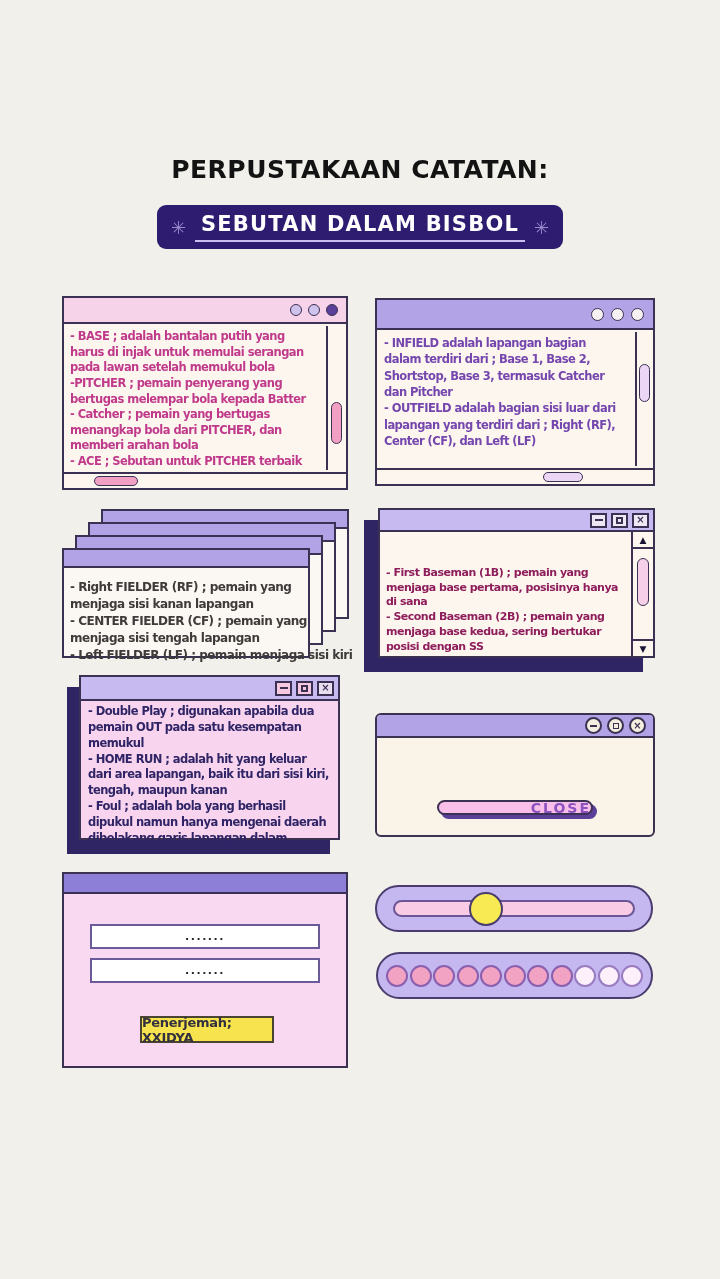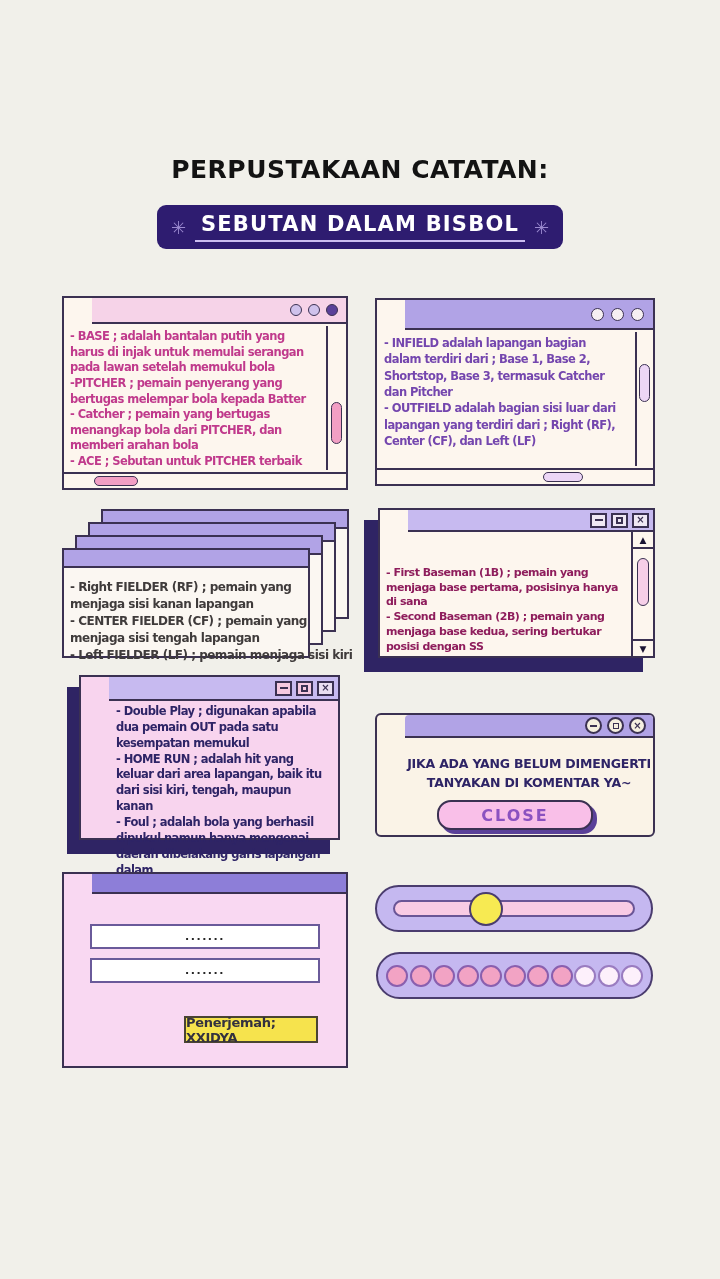--- a/index.html
+++ b/index.html
@@ -11,21 +11,21 @@
   .page-title { position:absolute; top:155px; left:0; width:720px; text-align:center;
     font-size:25px; letter-spacing:0.5px; color:#131313; }
   .banner { position:absolute; left:157px; top:205px; width:406px; height:44px;
     background:var(--banner_bg); border-radius:9px; display:flex; align-items:center; justify-content:center; }
   .banner-label { color:#ffffff; font-size:21px; letter-spacing:1.2px;
     border-bottom:2px solid #cbbdf0; padding:0 6px 4px 6px; }
   .sparkle { position:absolute; top:12px; font-size:18px; color:var(--banner_sparkle); font-weight:normal; }
   .sparkle.left { left:14px; } .sparkle.right { right:14px; }
 
   
-  .win { position:absolute; border:2px solid var(--ink); background:var(--body_cream);padding-left:28px; }
+  .win { position:absolute; border:2px solid var(--ink); background:var(--body_cream); }
   .win-head { border-bottom:2px solid var(--ink); display:flex; align-items:center; }
   .bullets { white-space:pre-line; }
 
   
   .w1 { left:62px; top:296px; width:286px; height:194px; }
   .w1 .win-head { height:26px; background:var(--header_pink); justify-content:flex-end; gap:6px; padding-right:8px; }
   .dot-ctrl { width:12px; height:12px; border-radius:50%; border:1.5px solid var(--ink); background:#cfc2ec; }
   .dot-ctrl.dark { background:#5a4099; }
   .w2 .dot-ctrl { background:#f6f0f2; width:13px; height:13px; }
   .w1-body { position:absolute; top:28px; left:0; right:22px; bottom:18px; padding:3px 6px;
@@ -88,35 +88,35 @@
   
   .w6 { left:375px; top:713px; width:280px; height:124px; background:var(--body_cream2); border-radius:6px; }
   .w6 .win-head { height:23px; background:var(--header_lavender); justify-content:flex-end; gap:5px;
     padding-right:7px; border-radius:4px 4px 0 0; }
   .circ-btn { width:17px; height:17px; border-radius:50%; border:2px solid var(--ink); background:#f5efe0;
     display:flex; align-items:center; justify-content:center; font-size:10px; line-height:1; color:var(--ink); }
   .circ-btn .bar { width:7px; height:2px; background:var(--ink); }
   .circ-btn .box { width:6px; height:6px; border:1.5px solid var(--ink); }
   .w6-msg { margin-top:17px; text-align:center; font-size:12.5px; letter-spacing:-0.2px;
     line-height:1.5; color:var(--text_navy); white-space:pre-line; }
-  .close-pill { position:absolute; left:60px; top:85px; width:156px; height:30px; border-radius:14px;
+  .close-pill { position:absolute; left:60px; top:85px; width:156px; height:15px; border-radius:14px;
     background:var(--btn_close_bg); border:2px solid var(--ink); box-shadow:4px 4px 0 var(--btn_close_shadow);
-    display:flex; align-items:center; justify-content:center;
-    font-size:16px; letter-spacing:2px; color:var(--btn_close_text); cursor:pointer; }
+    display:flex; align-items:center; justify-content:flex-end;
+    font-size:14px; letter-spacing:2px; color:var(--btn_close_text); cursor:pointer; }
 
   
   .w7 { left:62px; top:872px; width:286px; height:196px; background:var(--body_form); }
   .w7 .win-head { height:20px; background:var(--header_purple); }
   .w7-input { position:absolute; left:26px; width:230px; height:25px; background:#ffffff;
     border:2px solid #6a5a9a; text-align:center; font-size:11px; letter-spacing:1.5px; color:#262626;
     font-family:"DejaVu Sans", sans-serif; font-weight:bold; }
   .w7-input.f1 { top:50px; } .w7-input.f2 { top:84px; }
   .w7-btn { position:absolute; left:76px; top:142px; width:134px; height:27px; background:var(--yellow);
     border:2px solid #4a4433; display:flex; align-items:center; justify-content:center;
-    font-size:13px; letter-spacing:-0.3px; color:#33313f; cursor:pointer;margin-left:44px; }
+    font-size:13px; letter-spacing:-0.3px; color:#33313f; cursor:pointer; }
 
   
   .slider { position:absolute; left:375px; top:885px; width:278px; height:47px; border-radius:24px;
     background:var(--slider_bg); border:2px solid #4a3c6e; }
   .slider-track { position:absolute; left:16px; top:13px; width:242px; height:17px; border-radius:9px;
     background:var(--slider_track); border:2px solid #6a5596; }
   .slider-handle { position:absolute; left:92px; top:5px; width:34px; height:34px; border-radius:50%;
     background:var(--slider_handle); border:2.5px solid #4a3c6e; cursor:pointer; }
   .dots-bar { position:absolute; left:376px; top:952px; width:277px; height:47px; border-radius:24px;
     background:var(--slider_bg); border:2px solid #4a3c6e; display:flex; align-items:center;
@@ -239,22 +239,20 @@
       <span class="circ-btn">
           <span class="bar"></span>
         </span>
       <span class="circ-btn">
           <span class="box"></span>
         </span>
       <span class="circ-btn">
           <span>×</span>
         </span>
     </div>
-    <div class="w6-msg bullets">JIKA ADA YANG BELUM DIMENGERTI
-TANYAKAN DI KOMENTAR YA~</div>
     <div class="close-pill">
       <span>CLOSE</span>
     </div>
   </div>
 
   <div class="win w7">
     <div class="win-head"></div>
     <input class="w7-input f1" readonly="" value="......." style="">
     <input class="w7-input f2" readonly="" value="......." style="">
     <div class="w7-btn">

